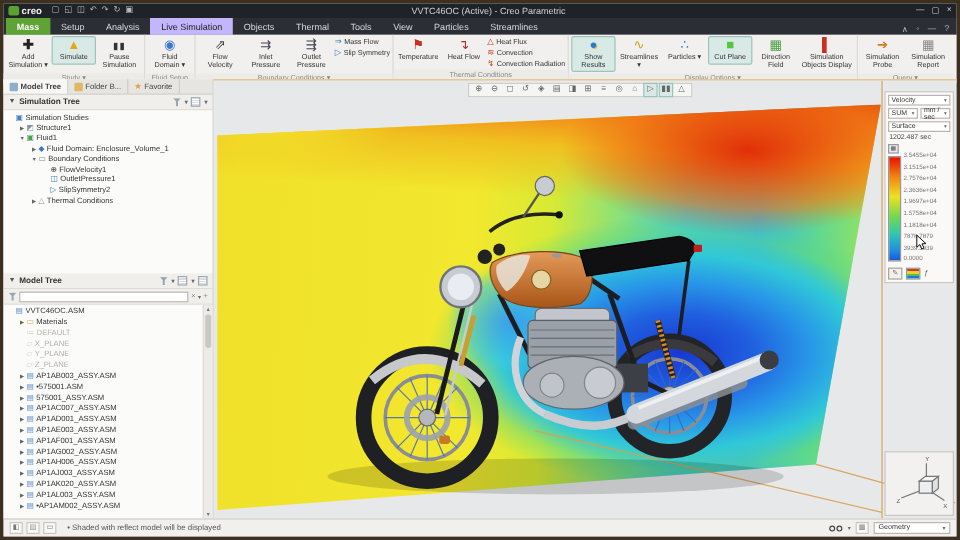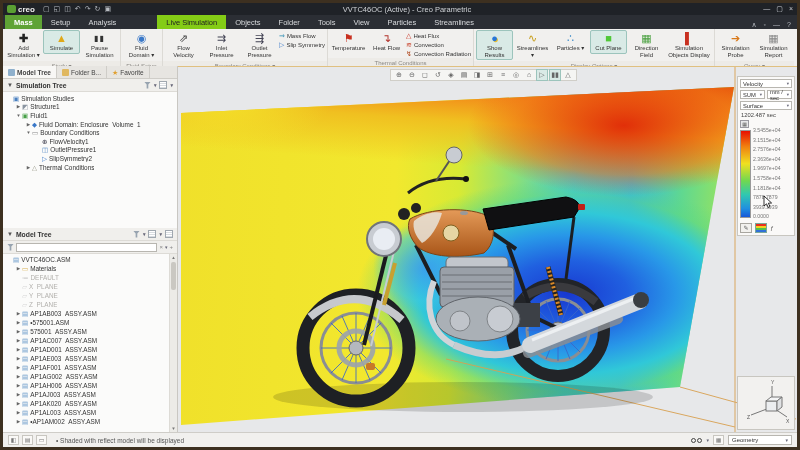--- a/index.html
+++ b/index.html
@@ -14,21 +14,21 @@
   .qa { display:flex; gap:4px; }
   .qa span { font-size:7px; color:#b8bcc2; line-height:10px; }
   .titletext { position:absolute; left:0; right:0; text-align:center; font-size:7.5px; color:#cfd2d6; pointer-events:none;padding-left:14px; }
   .winbtns { margin-left:auto; display:flex; gap:6px; z-index:2; }
   .winbtns span { font-size:7px; color:#c8ccd2; }
 
   
   .tabrow { position:absolute; left:0; top:12px; right:0; height:14px; background:#2b2e34; display:flex; align-items:flex-end; padding-left:2px; }
   .tab { font-size:7.5px; color:#d8dadd; padding:2px 9px 2px 9px; height:14px; display:flex; align-items:center; cursor:default; }
   .tab.file { background:#5fa335; color:#fff; font-weight:bold; }
-  .tab.active { background:#84cc16; color:#222;margin-left:32px; }
+  .tab.active { background:#c4b5fd; color:#222; }
   .tabrow-right { margin-left:auto; display:flex; gap:7px; padding-right:6px; }
   .tabrow-right span { font-size:7px; color:#b8bcc2; }
 
   
   .ribbon { position:absolute; left:0; top:26px; right:0; height:40px; background:#f1f0ee; display:flex; border-bottom:1px solid #d8d5d0; }
   .rgroup { display:flex; flex-direction:column; border-right:1px solid #dcdad5; }
   .rrow { display:flex; flex:1; align-items:flex-start; padding:1px 2px; gap:1px; }
   .rbtn { width:37px; display:flex; flex-direction:column; align-items:center; text-align:center; padding:1px 1px; border:1px solid transparent; border-radius:2px; }
   .rbtn.wide { width:46px; }
   .rbtn.on { background:#d9eae6; border-color:#9cc4bc; }
@@ -179,21 +179,21 @@
       <span class="tab file">Mass</span>
 
       <span class="tab">Setup</span>
 
       <span class="tab">Analysis</span>
 
       <span class="tab active">Live Simulation</span>
 
       <span class="tab">Objects</span>
 
-      <span class="tab">Folder</span>
+      <span class="tab">Thermal</span>
 
       <span class="tab">Tools</span>
 
       <span class="tab">View</span>
 
       <span class="tab">Particles</span>
 
       <span class="tab">Streamlines</span>
 
     <span class="tabrow-right">

